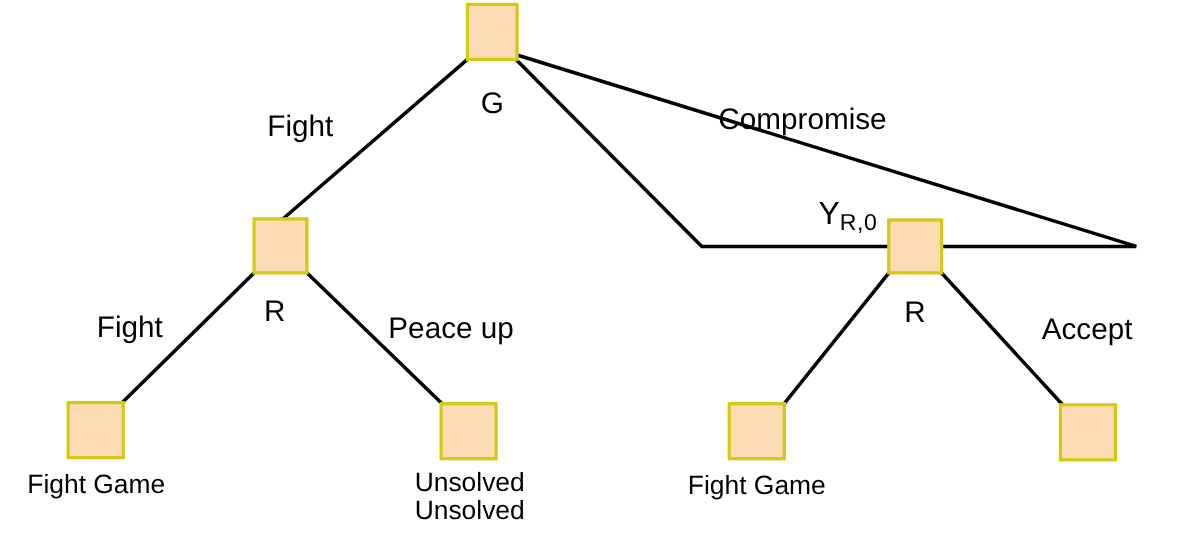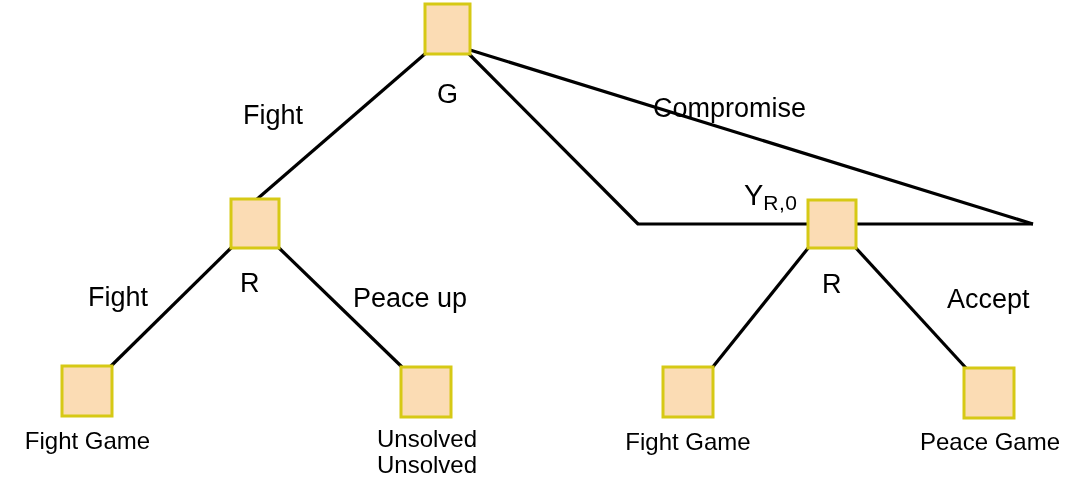--- a/index.html
+++ b/index.html
@@ -135,15 +135,14 @@
 
   <div class="lbl lbl-leaf" style="left:0px; top:428px; width:175px;">Fight Game</div>
 
   <div class="lbl lbl-leaf leaf-caption-multi" style="left:336px; top:426px; width:182px;">
       <span>Unsolved</span>
       <span>Unsolved</span>
     </div>
 
   <div class="lbl lbl-leaf" style="left:599px; top:429px; width:178px;">Fight Game</div>
 
-  <div class="lbl lbl-leaf" style="left:900px; top:429px; width:180px;">Peace Game</div>
 
 </div>
 
 </body></html>

